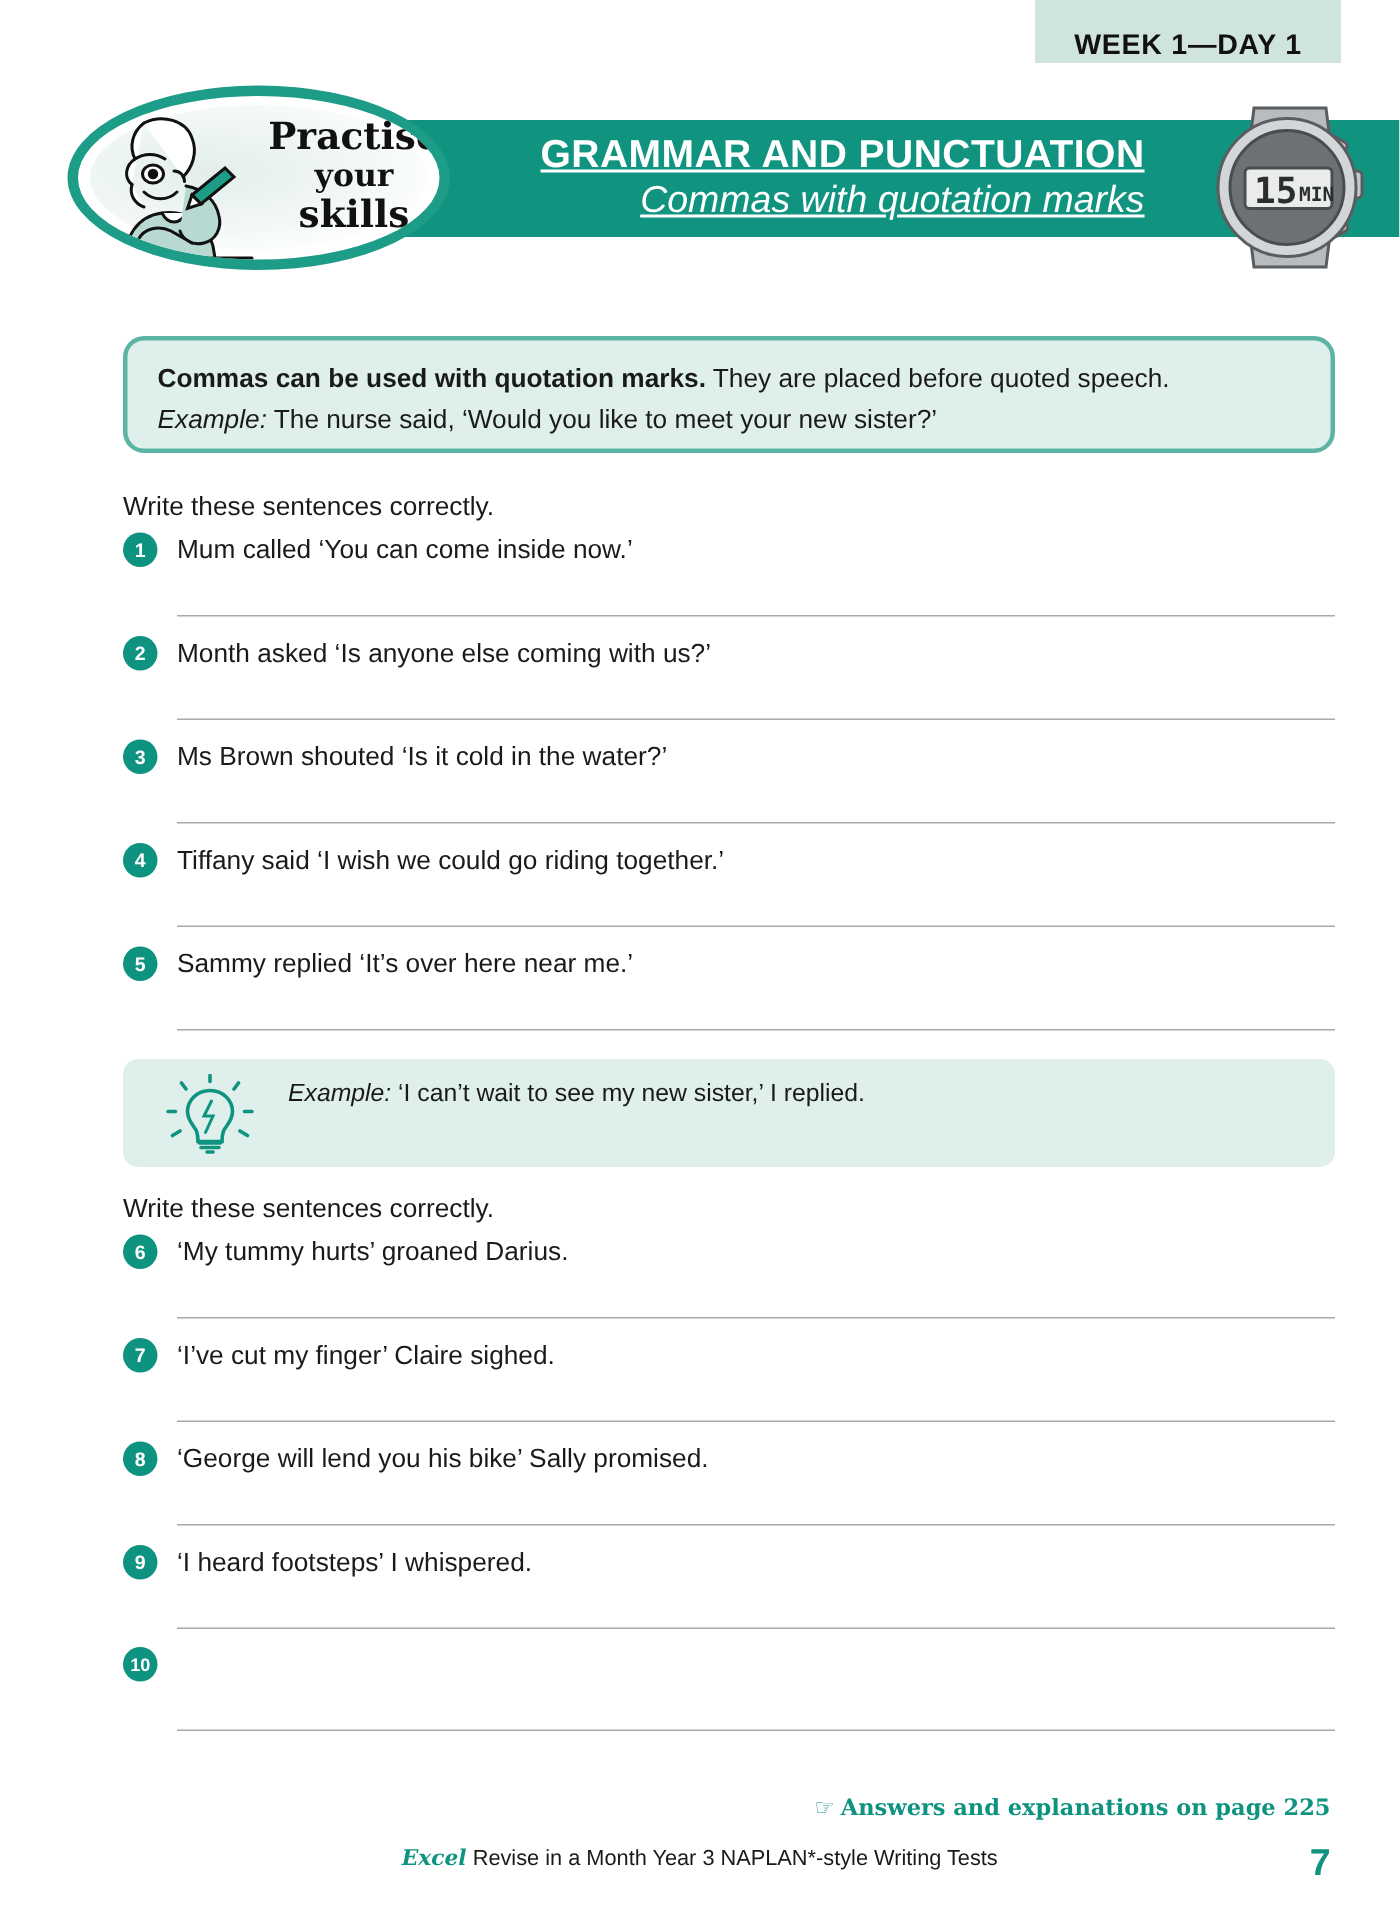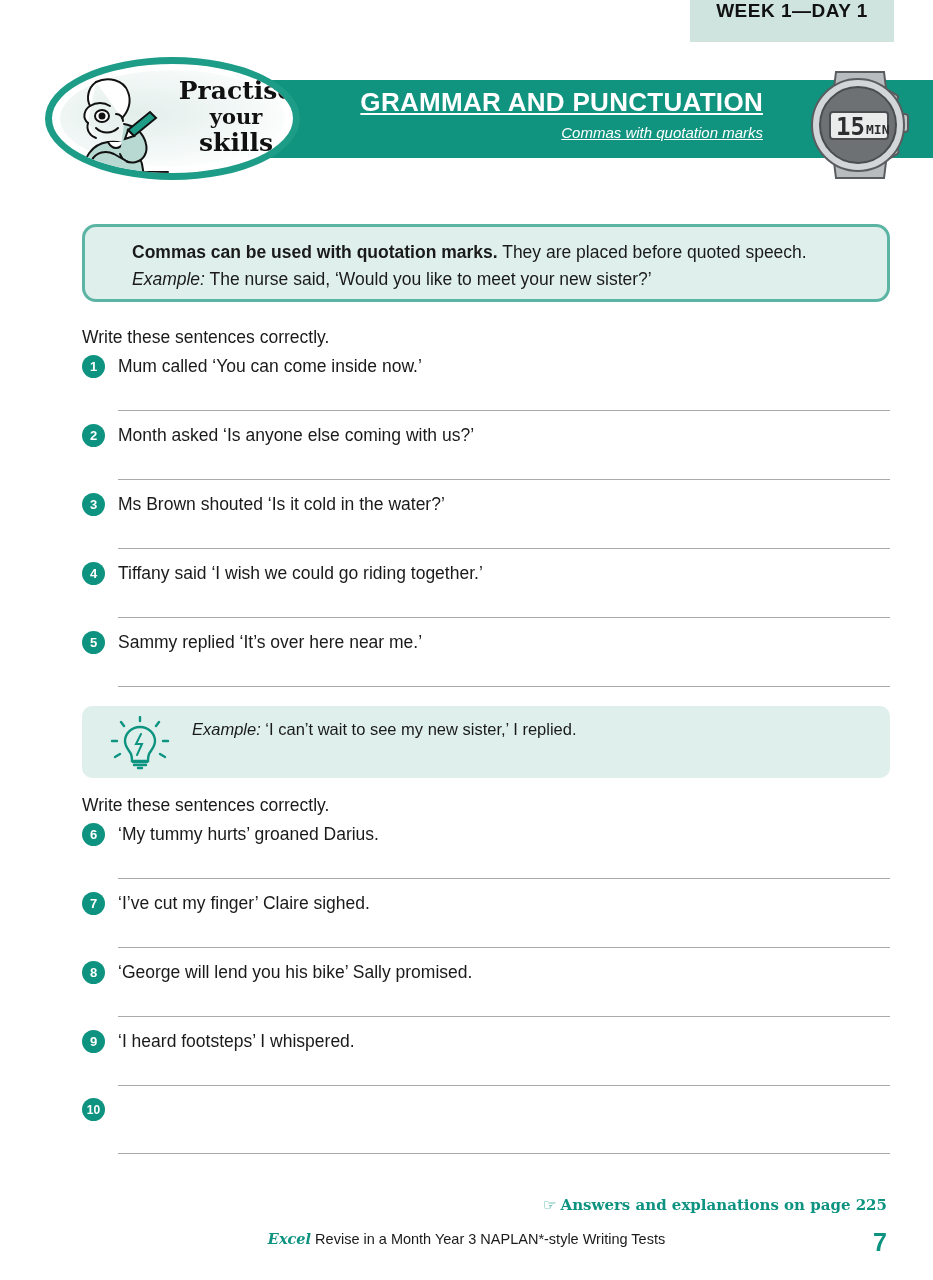--- a/index.html
+++ b/index.html
@@ -18,21 +18,21 @@
 
   
   .week-banner {
     position: absolute;
     left: 690px;
     top: 0;
     width: 204px;
     height: 42px;
     background: #cfe4de;
     display: flex;
-    align-items: flex-start;
+    align-items: flex-end;
     justify-content: center;
   }
   .week-banner-text {
     font-size: 19px;
     font-weight: bold;
     letter-spacing: 0.5px;
     color: #111111;
   }
 
   .title-band {
@@ -52,21 +52,21 @@
     text-decoration: underline;
   }
   .title-main {
     font-size: 26px;
     font-weight: bold;
     letter-spacing: 0.3px;
     line-height: 32px;
     white-space: nowrap;
   }
   .title-sub {
-    font-size: 15px;
+    font-size: 25px;
     font-style: italic;
     line-height: 30px;
     white-space: nowrap;
   }
 
   
   .logo-oval {
     position: absolute;
     left: 45px;
     top: 57px;
@@ -127,21 +127,20 @@
     box-sizing: border-box;
     background: #dff0ec;
     border: 3px solid #5cb5a4;
     border-radius: 14px;
     padding: 12px 20px 0 20px;
   }
   .rule-line {
     font-size: 17.5px;
     line-height: 27px;
     color: #1a1a1a;
-    margin-left: 27px;
   }
   .rule-line b { font-weight: bold; }
   .rule-line i { font-style: italic; }
 
   
   .tip-box {
     position: absolute;
     left: 82px;
     top: 706px;
     width: 808px;

